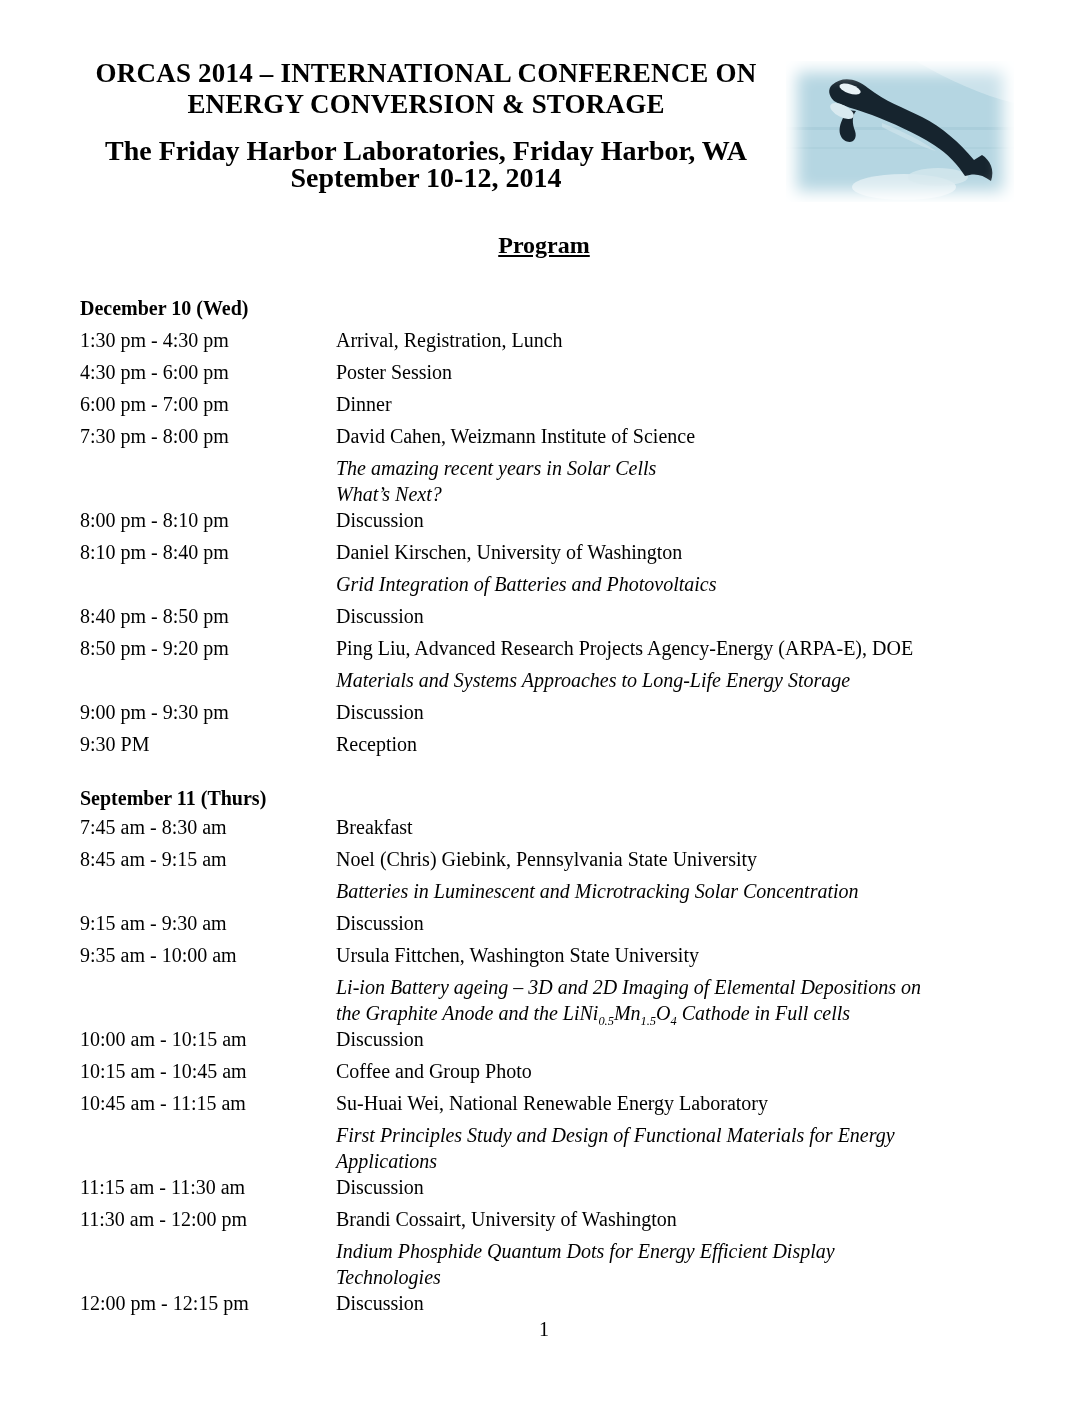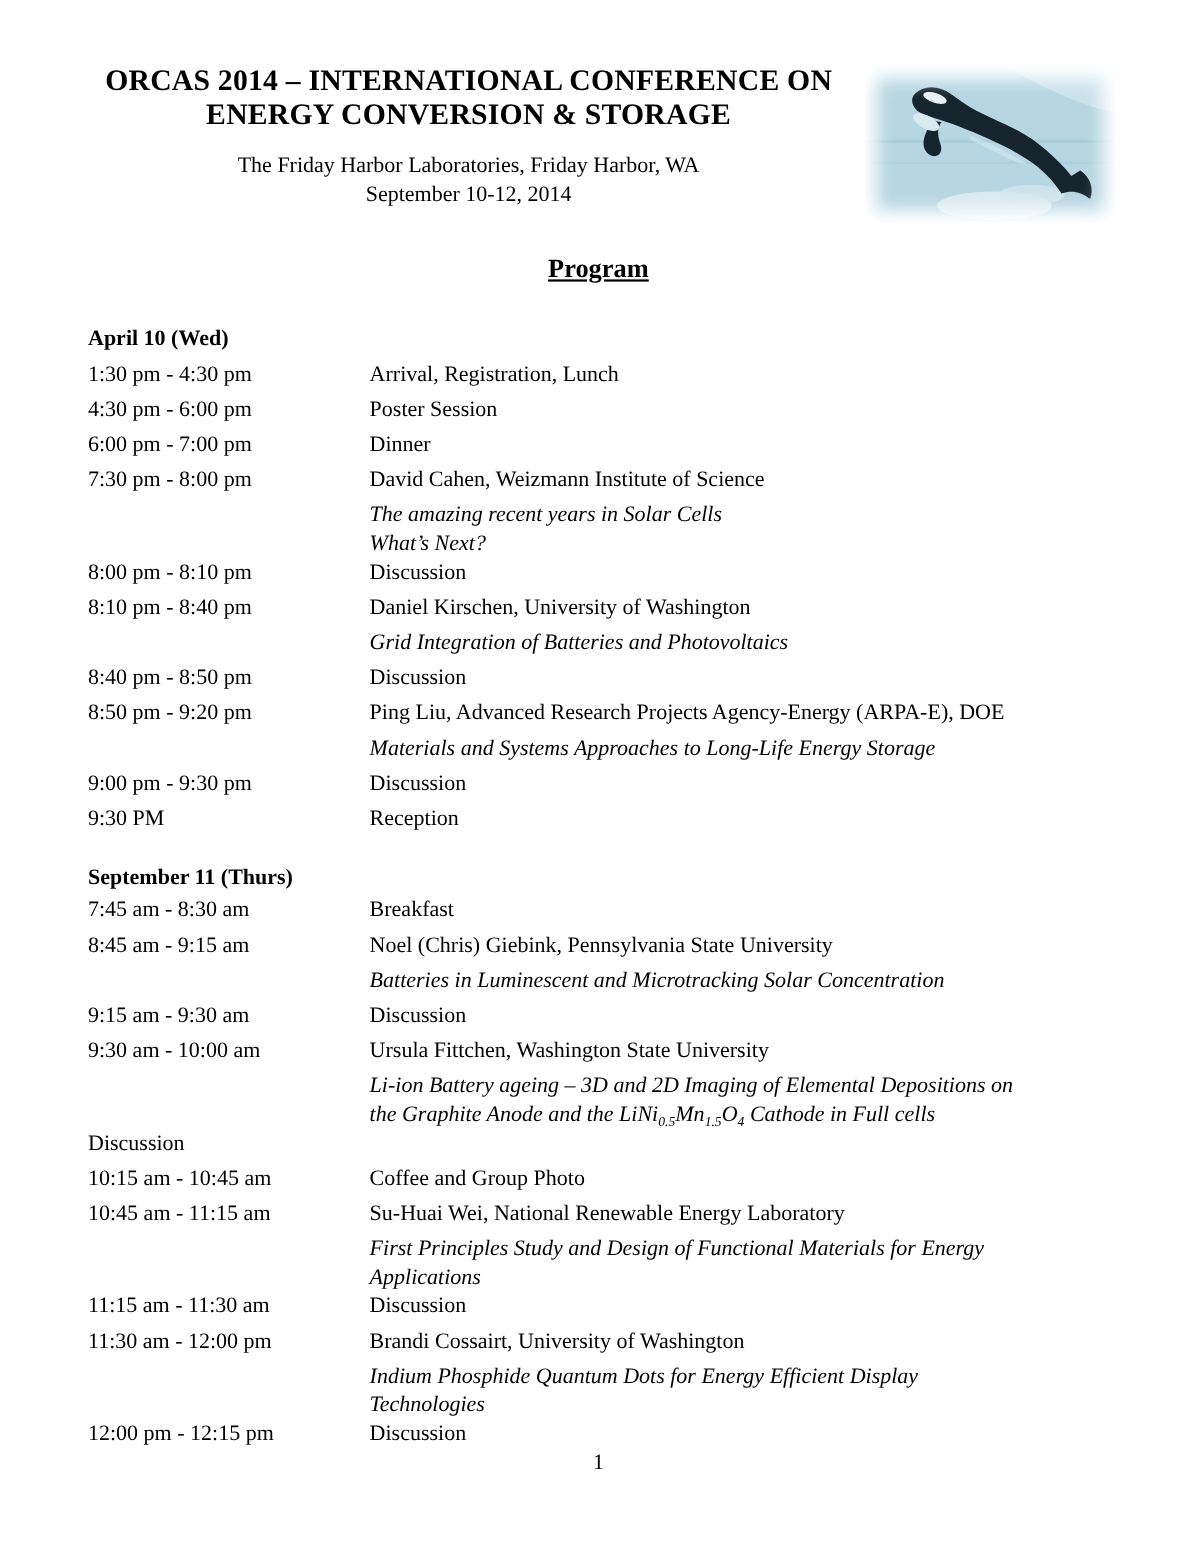--- a/index.html
+++ b/index.html
@@ -2,21 +2,21 @@
 <html><head>
 <meta charset="utf-8">
 <style>
   html,body { margin:0; padding:0; background:#ffffff; }
   body { width:1088px; height:1408px; font-family:"Liberation Serif","DejaVu Serif",serif; color:#000; position:relative; overflow:hidden; }
   .page { position:relative; width:1088px; height:1408px; }
 
   .header { display:flex; align-items:flex-start; padding-top:58px; padding-left:80px; padding-right:60px; }
   .title-block { width:692px; text-align:center; }
   .conf-title { font-weight:bold; font-size:27px; line-height:31px; letter-spacing:0.2px; }
-  .venue-block { margin-top:17px; font-weight:normal; font-size:20px; line-height:27px; }
+  .venue-block { margin-top:17px; font-weight:bold; font-size:28px; line-height:27px; }
 
   .orca-wrap { position:relative; width:228px; height:141px; margin-left:14px; margin-top:3px; }
   .orca-wrap::after { content:""; position:absolute; inset:-2px; box-shadow:inset 0 0 16px 13px #ffffff; pointer-events:none; }
   .orca-wrap svg { display:block; }
 
   .program-heading-wrap { text-align:center; margin-top:30px; }
   .program-heading { display:inline-block; font-weight:bold; font-size:24px; text-decoration:underline; }
 
   .program-body { margin:36px 68px 0 80px; font-size:20px; line-height:26px; }
   .section-title { font-weight:bold; margin-bottom:3px; }
@@ -73,21 +73,21 @@
       </svg>
     </div>
   </div>
 
   <div class="program-heading-wrap">
     <span class="program-heading">Program</span>
   </div>
 
   <div class="program-body">
       <section>
-        <div class="section-title">April 10 (Wed)</div>
+        <div class="section-title">December 10 (Wed)</div>
         <div class="row">
           <span class="time">1:30 pm - 4:30 pm</span>
           <span class="desc">Arrival, Registration, Lunch</span>
         </div>
         <div class="row">
           <span class="time">4:30 pm - 6:00 pm</span>
           <span class="desc">Poster Session</span>
         </div>
         <div class="row">
           <span class="time">6:00 pm - 7:00 pm</span>
@@ -146,28 +146,29 @@
         </div>
         <div class="row title-row">
           <span class="time"></span>
           <span class="desc">Batteries in Luminescent and Microtracking Solar Concentration</span>
         </div>
         <div class="row">
           <span class="time">9:15 am - 9:30 am</span>
           <span class="desc">Discussion</span>
         </div>
         <div class="row">
-          <span class="time">9:30 am - 10:00 am</span>
+          <span class="time">9:35 am - 10:00 am</span>
           <span class="desc"><b>Ursula Fittchen,</b> Washington State University</span>
         </div>
         <div class="row title-row">
           <span class="time"></span>
           <span class="desc">Li-ion Battery ageing – 3D and 2D Imaging of Elemental Depositions on<br>the Graphite Anode and the LiNi<sub>0.5</sub>Mn<sub>1.5</sub>O<sub>4</sub> Cathode in Full cells</span>
         </div>
         <div class="row tight">
+          <span class="time">10:00 am - 10:15 am</span>
           <span class="desc">Discussion</span>
         </div>
         <div class="row">
           <span class="time">10:15 am - 10:45 am</span>
           <span class="desc">Coffee and Group Photo</span>
         </div>
         <div class="row">
           <span class="time">10:45 am - 11:15 am</span>
           <span class="desc"><b>Su-Huai Wei</b>, National Renewable Energy Laboratory</span>
         </div>

